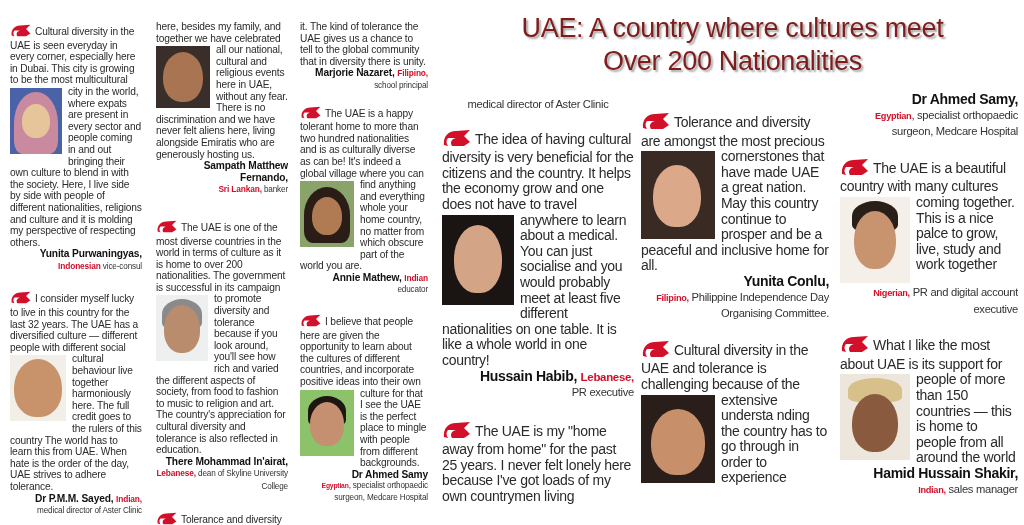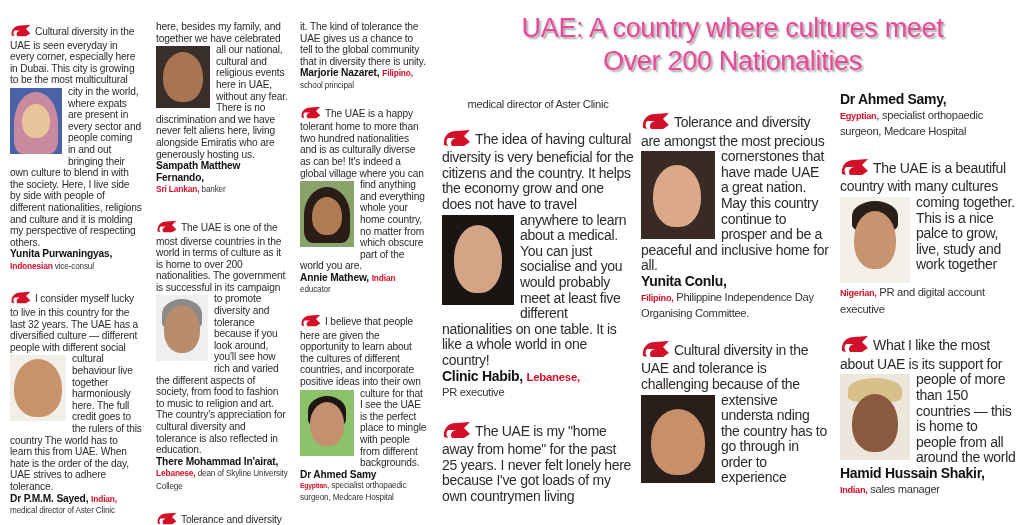--- a/index.html
+++ b/index.html
@@ -9,28 +9,28 @@
   .narrow { font-size:10.2px; line-height:11.6px; letter-spacing:-0.15px; }
   .wide { font-size:14px; line-height:15.6px; letter-spacing:-0.3px; }
   .quote { margin:10px 0 0 0; }
   .qicon { display:inline-block; vertical-align:-2px; margin-right:3px; }
   .narrow .qicon svg { width:22px; height:13px; }
   .wide .qicon svg { width:30px; height:18px; }
   .wide .qicon { vertical-align:-3px; }
   .photo { float:left; margin:2px 6px 2px 0; position:relative; overflow:hidden; }
   .photo .face { position:absolute; border-radius:50% 50% 45% 45%; }
   .photo .hair { position:absolute; border-radius:50% 50% 20% 20%; }
-  .sig { }
+  .sig { text-align:right; }
   .name { font-weight:bold; color:#111; }
   .nat { color:#d3102a; font-weight:bold; font-size:0.82em; }
   .role { font-size:0.8em; color:#333; }
   .clear { clear:both; }
   .gap { height:9px; }
   .title { position:absolute; left:445px; top:12px; width:575px; text-align:center;
-           font-size:27px; line-height:33px; color:#ec4899;
+           font-size:27px; line-height:33px; color:#7f1d1d;
            text-shadow: 2px 2px 2px rgba(0,0,0,0.35); letter-spacing:-0.3px; }
   .cut-top { color:#333; }
 </style>
 </head>
 <body>
 
 <svg width="0" height="0" style="position:absolute">
   <defs>
     <symbol id="qmark" viewBox="0 0 30 18">
       <path d="M2 16 C1 8 6 2 14 2 L28 1 L22 7 L28 13 L22 17 L10 17 C8 14 9 10 14 9 L6 9 C4 11 4 14 6 17 Z" fill="#d3102a"></path>
@@ -166,21 +166,21 @@
   <div class="quote">
     <span class="qicon"><svg>
           <use href="#qmark"></use>
         </svg></span><span>The idea of having cultural diversity is very beneficial for the citizens and the country. It helps the economy grow and one does not have to travel</span>
     <div class="photo" style="width:72px;height:90px;background:#1a1412;">
       <div class="face" style="left:12px;top:10px;width:48px;height:68px;background:#d4a486;"></div>
     </div>
     <span>anywhere to learn about a medical. You can just socialise and you would probably</span>
     <span>meet at least five different nationalities on one table. It is like a whole world in one country!</span>
     <div class="sig clear">
-      <div><span class="name">Clinic Habib,</span> <span class="nat">Lebanese,</span></div>
+      <div><span class="name">Hussain Habib,</span> <span class="nat">Lebanese,</span></div>
       <div class="role">PR executive</div>
     </div>
   </div>
   <div class="gap" style="height:10px"></div>
   <div class="quote">
     <span class="qicon"><svg>
           <use href="#qmark"></use>
         </svg></span><span>The UAE is my "home away from home" for the past 25 years. I never felt lonely here because I've got loads of my own countrymen living</span>
   </div>
 </div>

